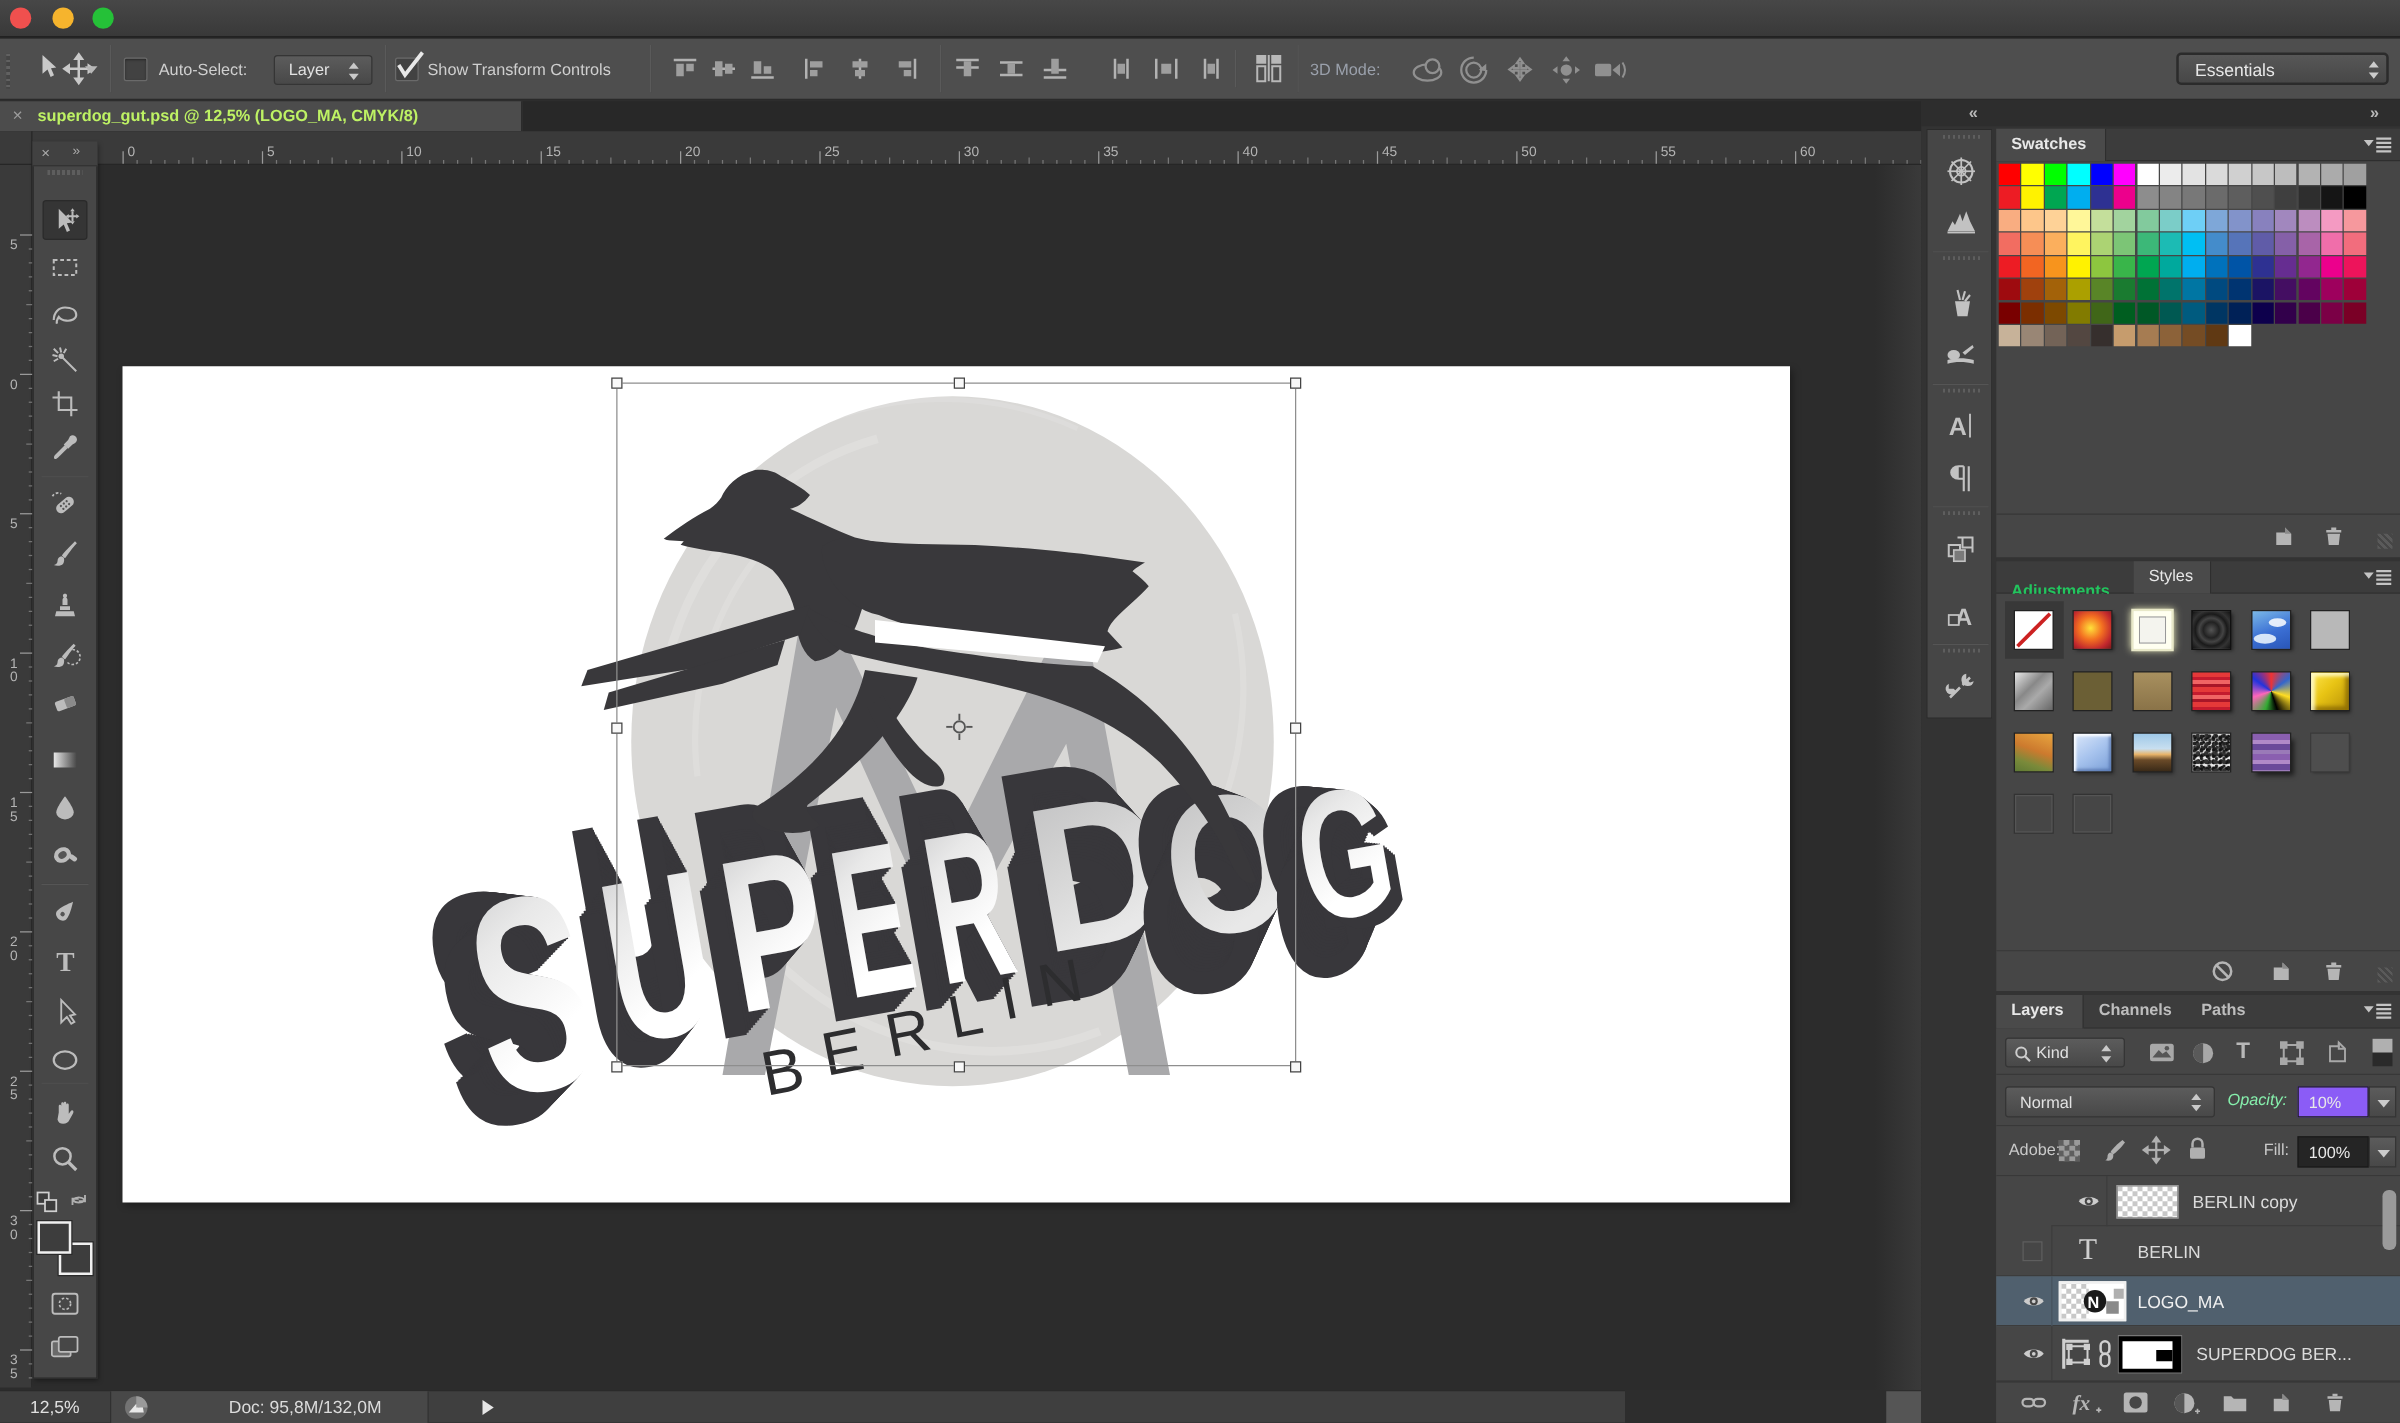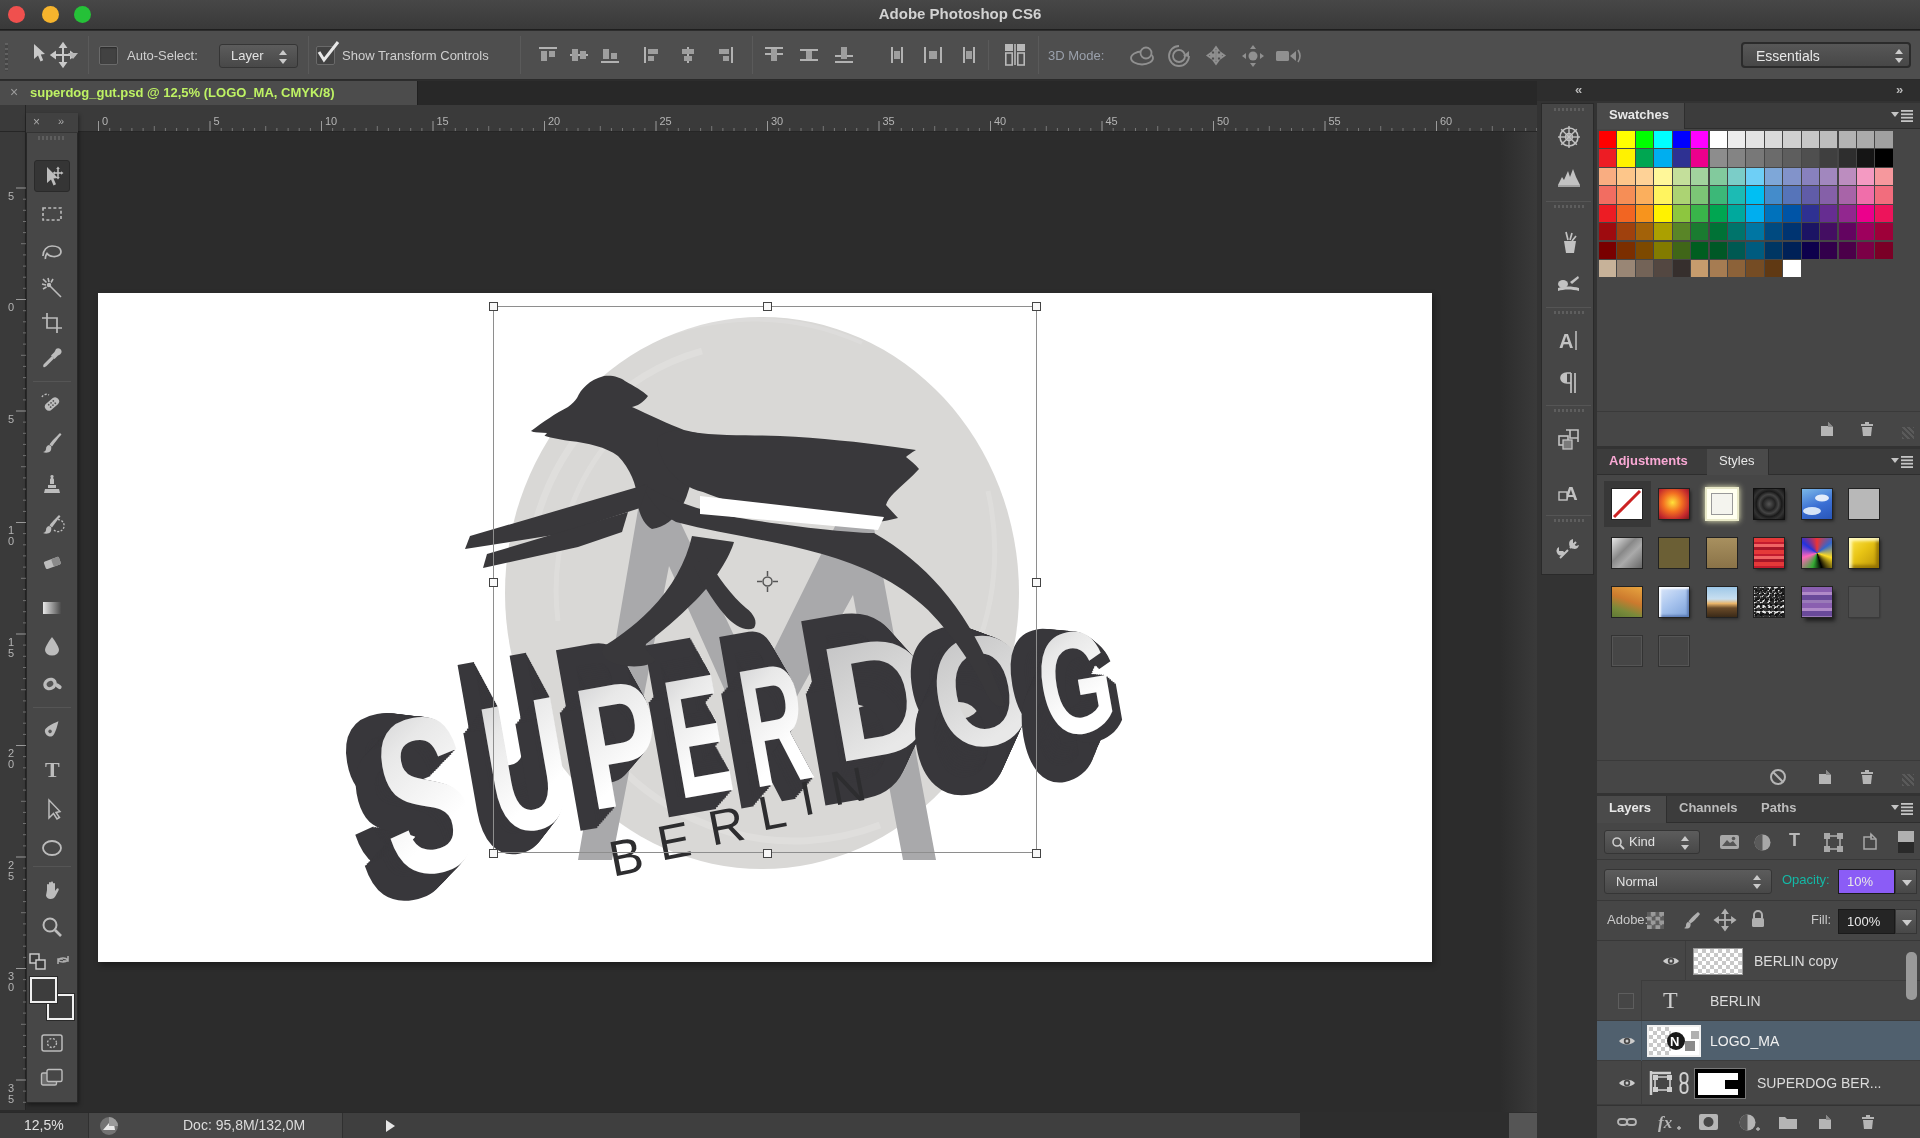--- a/index.html
+++ b/index.html
@@ -4,21 +4,20 @@
 html,body{width:1920px;height:1138px;overflow:hidden;background:#2d2d2d;font-family:"Liberation Sans",sans-serif;}
 .abs{position:absolute;}
 .txt{position:absolute;color:#cfcfcf;font-size:13px;white-space:nowrap;}
 svg{position:absolute;overflow:visible;}
 </style></head><body>
 
 <div class="abs" style="left:0;top:0;width:1920px;height:30px;background:linear-gradient(#474747,#393939);border-bottom:1px solid #1e1e1e;">
  <div class="abs" style="left:8px;top:6px;width:17px;height:17px;border-radius:50%;background:#f0504e;"></div>
  <div class="abs" style="left:42px;top:6px;width:17px;height:17px;border-radius:50%;background:#f6b42d;"></div>
  <div class="abs" style="left:74px;top:6px;width:17px;height:17px;border-radius:50%;background:#25c138;"></div>
- <div class="abs" style="left:0;top:5px;width:1920px;text-align:center;font-size:15px;font-weight:bold;color:#d2d2d2;">Adobe Photoshop CS6</div>
 </div>
 
 <div class="abs" style="left:0;top:31px;width:1920px;height:49px;background:#4e4e4e;border-bottom:1px solid #2a2a2a;">
  <div class="abs" style="left:5px;top:12px;width:3px;height:28px;background:repeating-linear-gradient(#616161 0 2px,#454545 2px 5px);"></div>
 </div>
 <svg style="left:30px;top:42px;" width="50" height="26" viewBox="0 0 50 26">
   <path d="M4,2 L4,17 L8,13.5 L10.5,19.5 L13.2,18.2 L10.8,12.5 L15,12 Z" fill="#c9c9c9"></path>
   <g stroke="#c9c9c9" stroke-width="2" fill="#c9c9c9">
    <line x1="25" y1="13" x2="41" y2="13"></line>
       <line x1="33" y1="5" x2="33" y2="21"></line>
@@ -1696,21 +1695,21 @@
       <g fill="#b5b5b5">
         <rect x="3" y="4" width="12" height="2"></rect>
         <rect x="7" y="2" width="4" height="2"></rect>
         <path d="M4,7 L14,7 L13,16 L5,16 Z"></path>
       </g>
     </svg>
  <div class="abs" style="left:305px;top:15px;width:12px;height:12px;background:repeating-linear-gradient(45deg,#5a5a5a 0 2px,#464646 2px 4px);"></div>
 </div>
 <div class="abs" style="left:1597px;top:446px;width:323px;height:3px;background:#333;"></div>
 <div class="abs" style="left:1597px;top:449px;width:323px;height:26px;background:#3c3c3c;border-bottom:1px solid #2e2e2e;">
-    <div class="txt" style="left:12px;top:4px;color:#f9a8d4;font-weight:bold;">Adjustments</div>
+    <div class="txt" style="left:12px;top:16px;color:#22c55e;font-weight:bold;">Adjustments</div>
     <div class="abs" style="left:110px;top:0;width:62px;height:26px;background:#4a4a4a;border-right:1px solid #2e2e2e;">
       <div class="txt" style="left:12px;top:4px;color:#e8e8e8;font-weight:normal;">Styles</div>
     </div>
     <svg style="left:294px;top:7px;" width="22" height="12" viewBox="0 0 22 12">
       <path d="M0,2 L8,2 L4,7 Z" fill="#c4c4c4"></path>
       <g fill="#c4c4c4">
         <rect x="10" y="0" width="12" height="1.8"></rect>
         <rect x="10" y="3.4" width="12" height="1.8"></rect>
         <rect x="10" y="6.8" width="12" height="1.8"></rect>
         <rect x="10" y="10.2" width="12" height="1.8"></rect>
@@ -1823,21 +1822,21 @@
 </div>
 
 <div class="abs" style="left:1597px;top:860px;width:323px;height:41px;background:#464646;border-bottom:1px solid #383838;">
  <div class="abs" style="left:7px;top:9px;width:168px;height:25px;background:linear-gradient(#5c5c5c,#484848);border:1px solid #353535;border-radius:3px;">
    <div class="txt" style="left:11px;top:4px;color:#e2e2e2;">Normal</div>
    <svg style="left:146px;top:4px;" width="12" height="16" viewBox="0 0 12 16">
         <path d="M6,1 L2,6 L10,6 Z" fill="#c9c9c9"></path>
         <path d="M6,15 L2,10 L10,10 Z" fill="#c9c9c9"></path>
       </svg>
  </div>
- <div class="txt" style="left:185px;top:12px;color:#14b8a6;">Opacity:</div>
+ <div class="txt" style="left:185px;top:12px;color:#86efac;font-style:italic;">Opacity:</div>
  <div class="abs" style="left:241px;top:9px;width:57px;height:25px;background:#8b5cf6;border:1px solid #1a1a1a;">
       <div class="txt" style="left:8px;top:4px;color:#e8e8e8;">10%</div>
     </div>
  <div class="abs" style="left:298px;top:9px;width:22px;height:25px;background:linear-gradient(#5c5c5c,#484848);border:1px solid #353535;">
       <svg style="left:5px;top:9px;" width="12" height="8" viewBox="0 0 12 8">
         <path d="M1,1 L11,1 L6,7 Z" fill="#ccc"></path>
       </svg>
     </div>
 </div>
 

